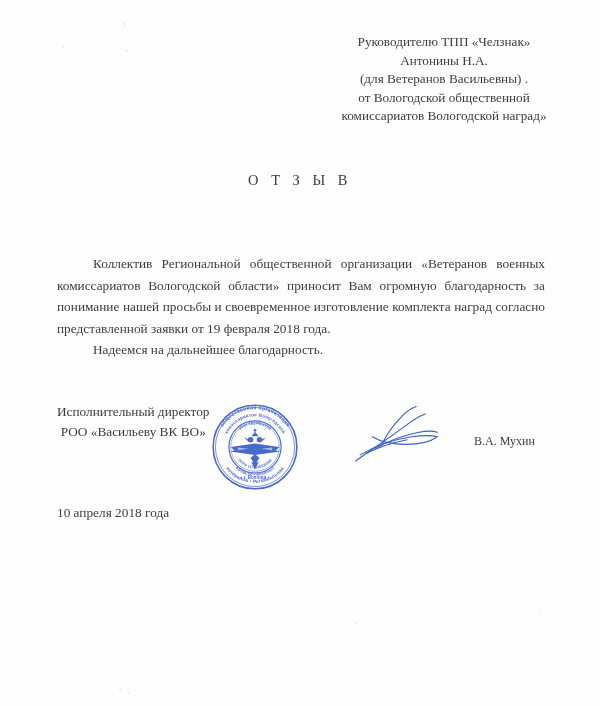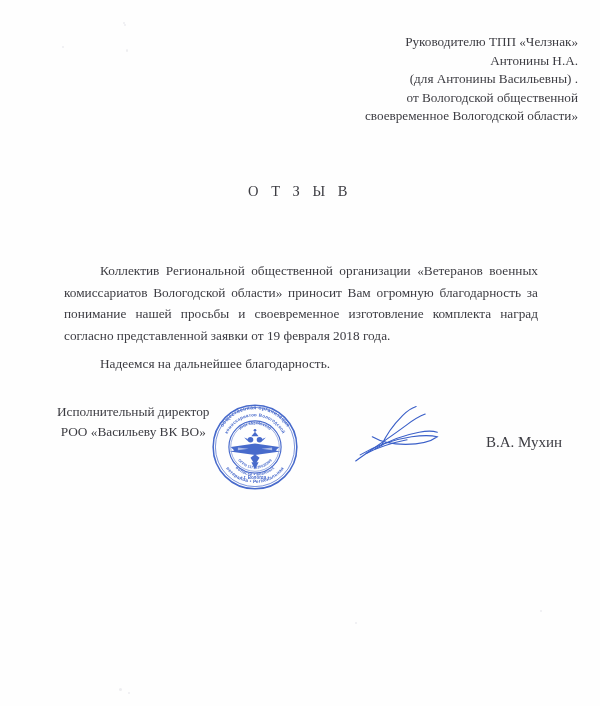--- a/index.html
+++ b/index.html
@@ -34,74 +34,74 @@
 
   
   .addressee {
     position: absolute;
     left: 310px;
     top: 33px;
     width: 268px;
     font-size: 13.2px;
     line-height: 18.6px;
     color: #3c3c42;
-    text-align: right;
+    text-align: center;
   }
   .addressee div {
     white-space: nowrap;
   }
 
   
   .doc-title {
     position: absolute;
     left: 0;
-    top: 183px;
+    top: 172px;
     width: 600px;
     text-align: center;
     font-size: 14.5px;
     letter-spacing: 4.5px;
     color: #3c3c42;
   }
 
   
   .body-block {
     position: absolute;
     left: 57px;
     top: 253px;
     width: 488px;
     font-size: 13.3px;
     line-height: 21.5px;
     color: #3c3c42;
   }
   .body-para {
     text-align: justify;
     text-indent: 36px;
-    margin: 7px;
+    margin: 0;
   }
   .body-para.last {
     text-align: left;
     margin-top: 0;
   }
 
   
   .sign-block {
     position: absolute;
     left: 57px;
     top: 402px;
     font-size: 13.3px;
     line-height: 19.5px;
     color: #3c3c42;
     white-space: nowrap;
     text-align: center;
   }
   .signer-name {
     position: absolute;
-    left: 486px;
+    left: 474px;
     top: 434px;
-    font-size: 15px;
+    font-size: 12px;
     color: #3c3c42;
     white-space: nowrap;
   }
   .date-line {
     position: absolute;
     left: 57px;
     top: 505px;
     font-size: 13.3px;
     color: #3c3c42;
     white-space: nowrap;
@@ -138,23 +138,23 @@
   <div class="speckle" style="left:62px;top:46px;width:2px;height:2px;"></div>
   <div class="speckle" style="left:123px;top:22px;width:2px;height:2px;"></div>
   <div class="speckle" style="left:119px;top:688px;width:3px;height:3px;"></div>
   <div class="speckle" style="left:128px;top:692px;width:2px;height:2px;"></div>
   <div class="speckle" style="left:355px;top:622px;width:2px;height:2px;"></div>
   <div class="speckle" style="left:540px;top:610px;width:2px;height:2px;"></div>
 
   <div class="addressee">
     <div>Руководителю  ТПП «Челзнак»</div>
     <div>Антонины Н.А.</div>
-    <div>(для Антонины Васильевны)  .</div>
+    <div>(для Ветеранов Васильевны)  .</div>
     <div>от Вологодской общественной</div>
-    <div>своевременное Вологодской области»</div>
+    <div>комиссариатов Вологодской наград»</div>
   </div>
 
   <div class="doc-title">О Т З Ы В</div>
 
   <div class="body-block">
     <p class="body-para">Коллектив Региональной общественной организации «Ветеранов военных комиссариатов Вологодской области» приносит Вам огромную благодарность за понимание нашей просьбы и своевременное изготовление комплекта наград согласно представленной заявки от 19 февраля 2018 года.</p>
     <p class="body-para last">Надеемся на дальнейшее благодарность.</p>
   </div>
 
   <div class="sign-block">
@@ -233,14 +233,15 @@
         <path d="M10 70 C 30 58, 52 50, 78 46 C 92 44, 104 44, 112 46 C 104 52, 88 56, 70 56 C 52 56, 36 52, 26 46"></path>
         <path d="M38 58 C 44 44, 54 30, 66 18 C 72 12, 78 8, 84 6"></path>
         <path d="M30 62 C 46 52, 66 44, 88 40 C 98 38, 106 38, 112 40"></path>
         <path d="M18 68 C 34 60, 52 54, 72 50"></path>
       </g>
     </svg>
   </div>
 
   <div class="signer-name">В.А. Мухин</div>
 
+  <div class="date-line">10 апреля 2018 года</div>
 
 </div>
 
 </body></html>

